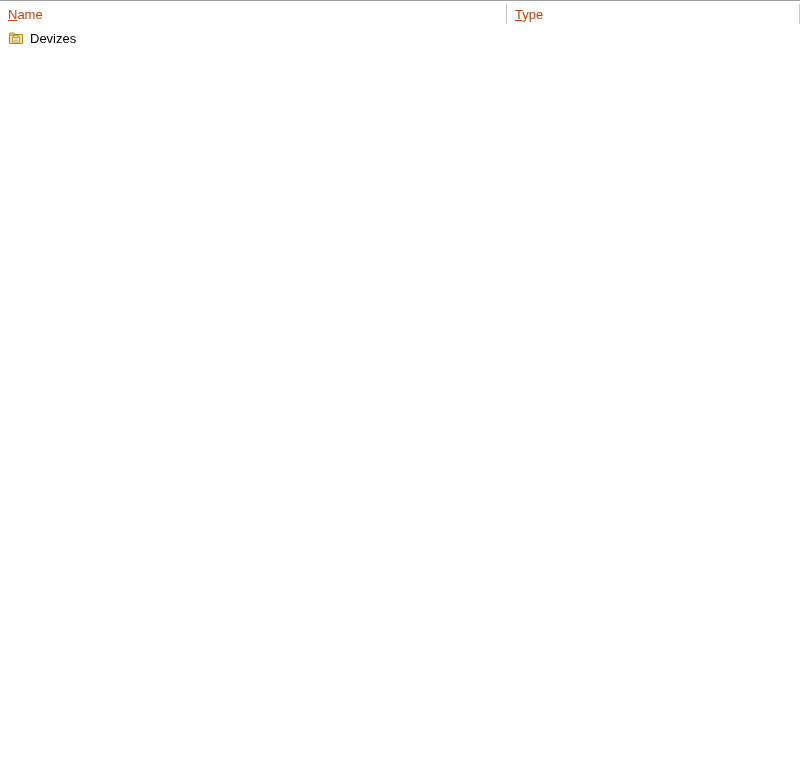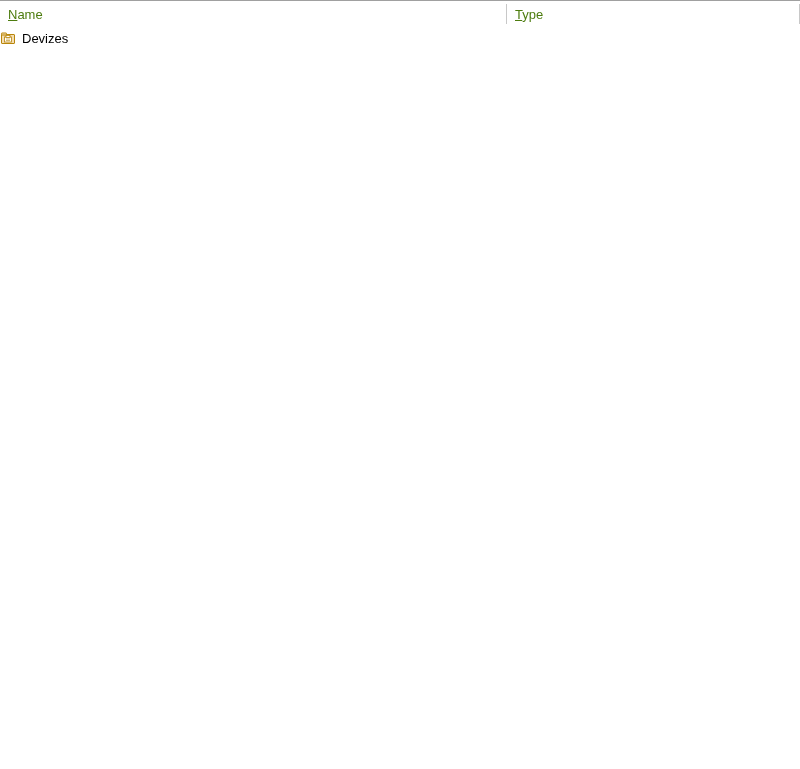--- a/index.html
+++ b/index.html
@@ -45,34 +45,35 @@
     .header-sep {
       position: absolute;
       right: 0;
       top: 3px;
       bottom: 3px;
       width: 1px;
       background: #c8c8c8;
       box-shadow: 1px 0 0 #ffffff;
     }
     .header-label {
-      color: #4d7c0f;
+      color: #c2410c;
     }
     .accel {
       text-decoration: underline;
     }
     .data-row {
       display: flex;
       height: 22px;
       align-items: center;
     }
     .data-cell {
       display: flex;
       align-items: center;
       height: 100%;
+      padding-left: 8px;
       white-space: nowrap;
     }
     .data-cell.name-col {
       width: 507px;
     }
     .data-cell.type-col {
       flex: 1;
     }
     .ou-icon {
       width: 16px;

